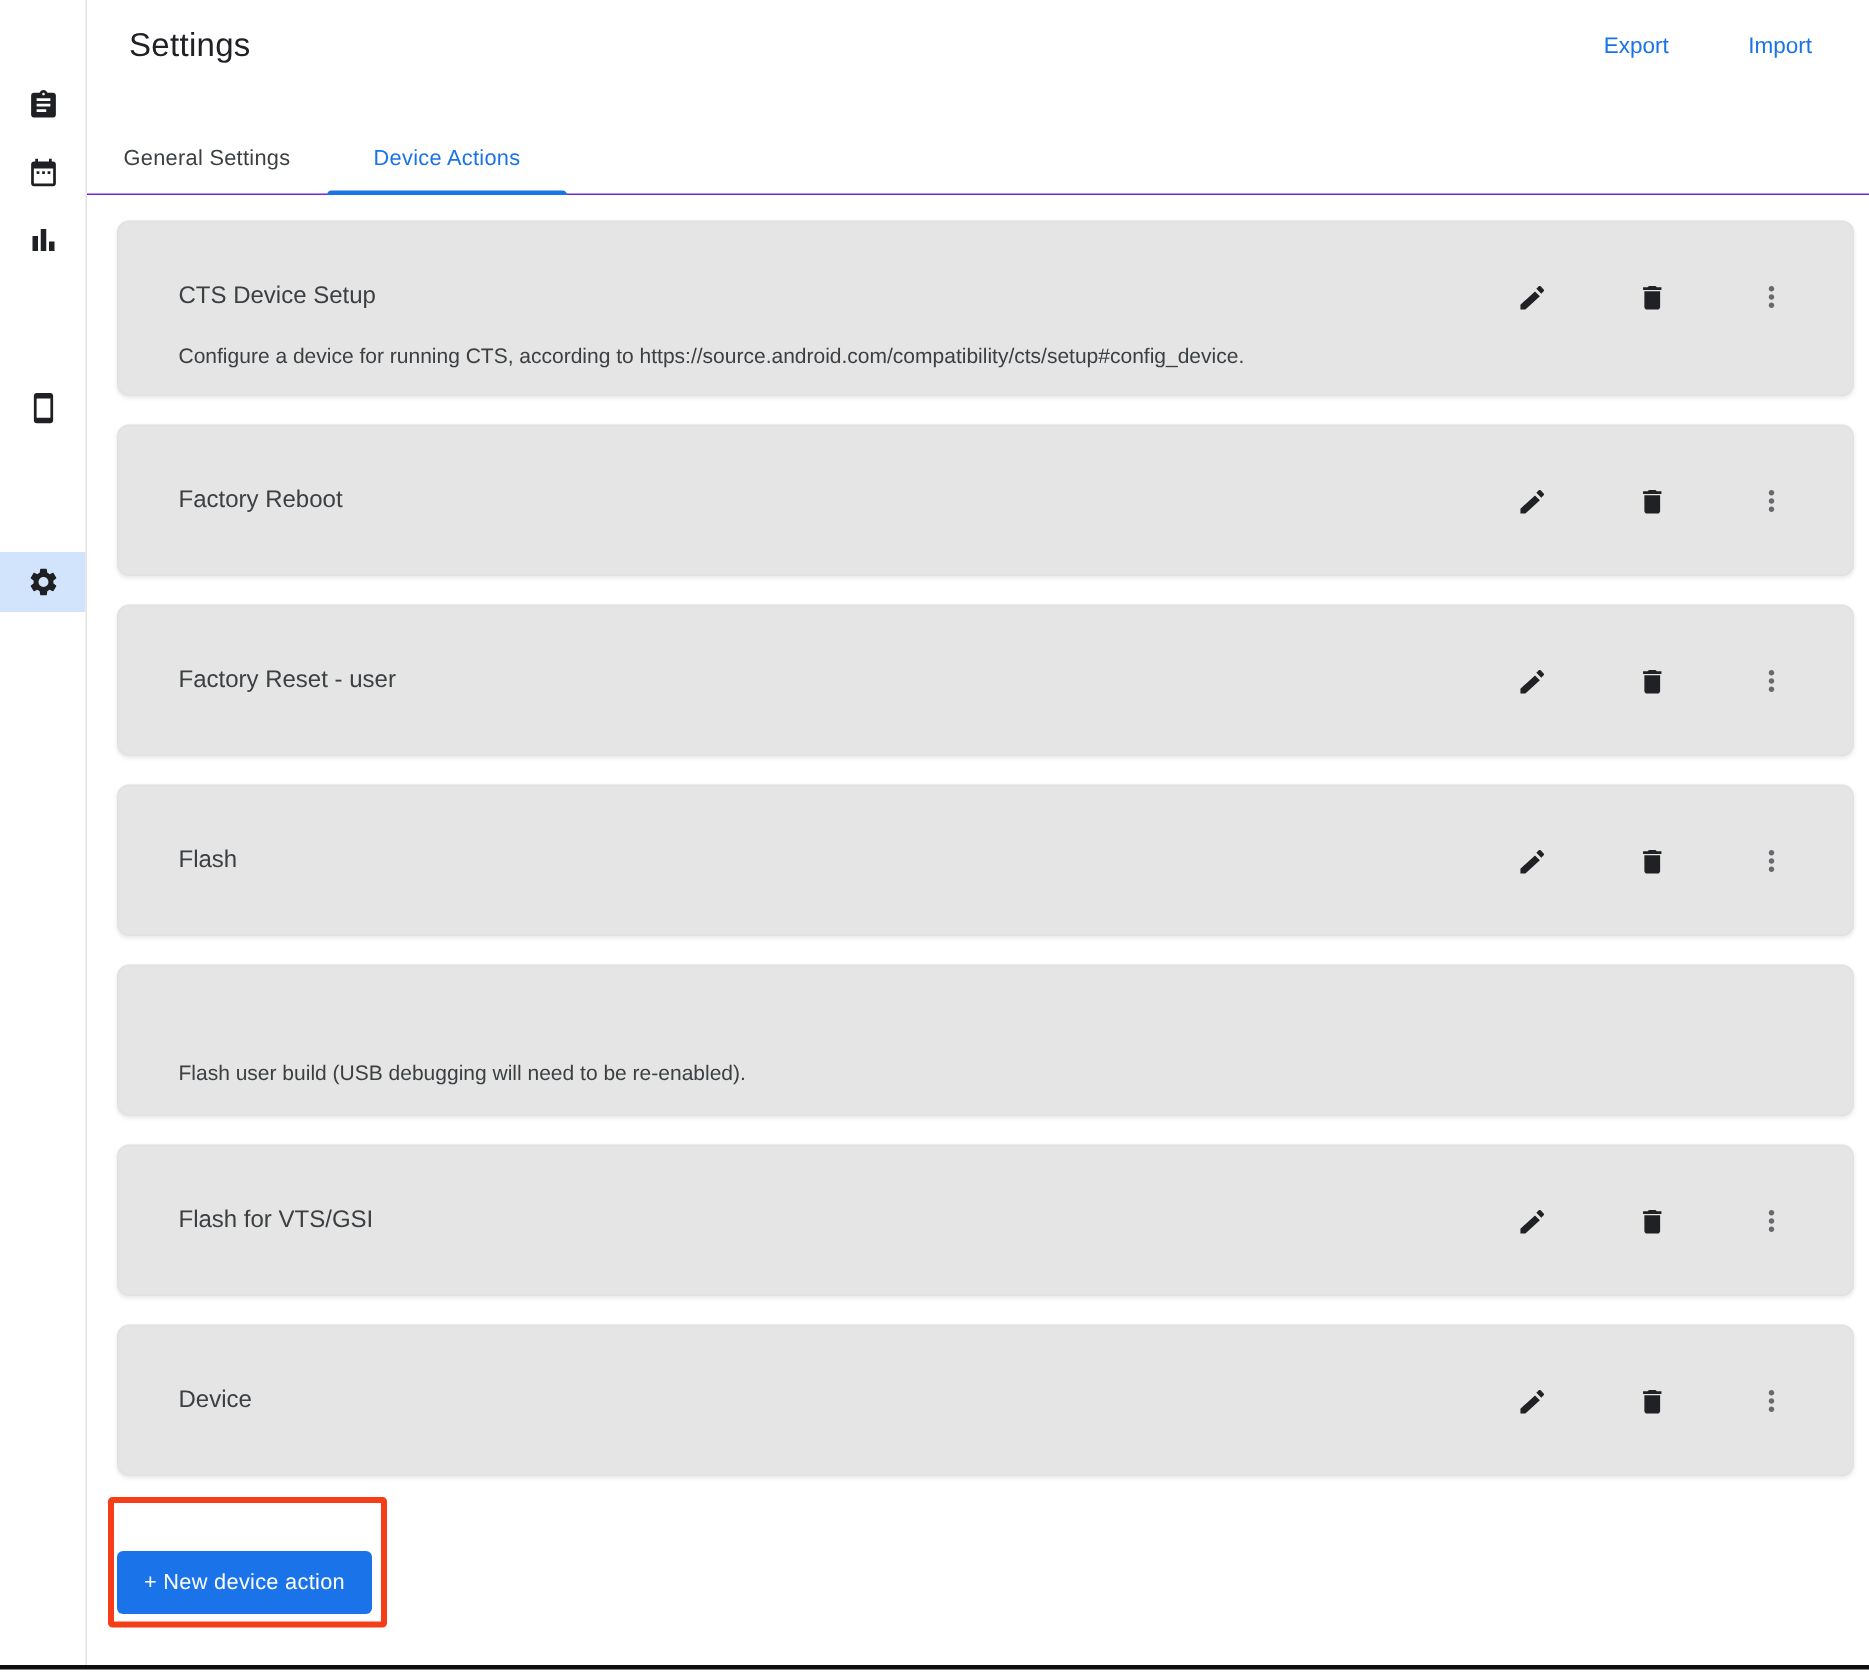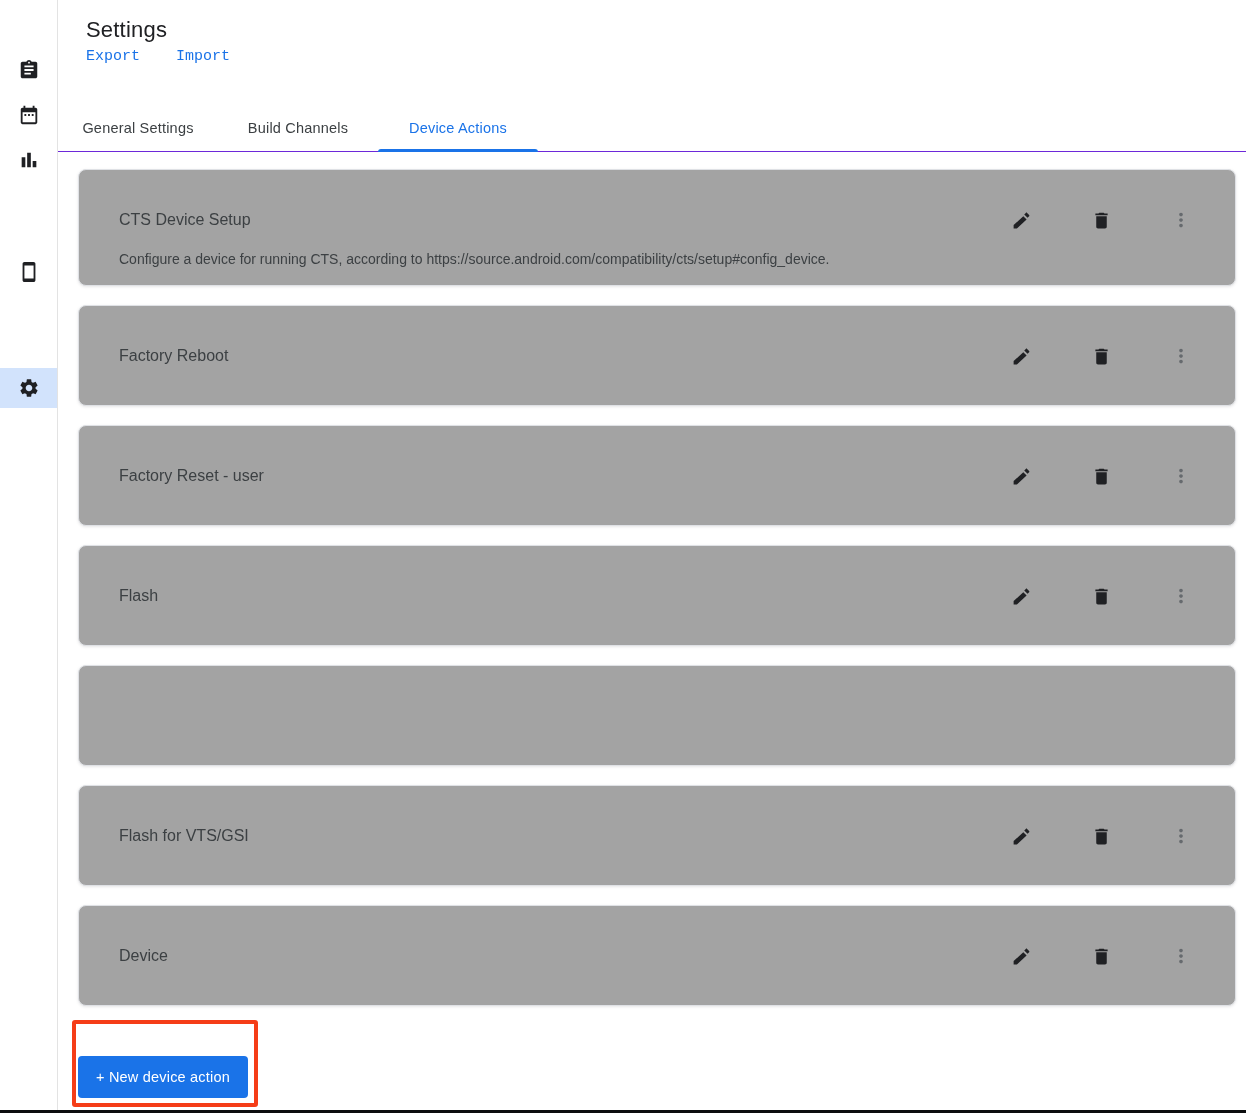--- a/index.html
+++ b/index.html
@@ -27,24 +27,23 @@
   .side-item.selected { background:#d2e3fc; }
   .side-icon { display:flex; }
   .side-icon svg { width:22px; height:22px; fill:#1f2023; }
 
   
   .content { position:absolute; left:58px; top:0; right:0; bottom:0; }
 
   .page-header {
     display:flex; justify-content:space-between; align-items:flex-start;
     padding:17px 38px 0 28px;
-    flex-direction:column;
   }
   .page-title { font-size:22px; font-weight:400; color:#202124; letter-spacing:.2px; }
-  .header-links { display:flex; gap:36px; margin-top:5px;font-family:Liberation Mono, monospace; }
+  .header-links { display:flex; gap:53px; margin-top:5px; }
   .header-link { color:#1a73e8; font-size:15px; cursor:pointer; text-decoration:none; }
 
   .tabs {
     display:flex; margin-top:39px; height:48px;
     border-bottom:1px solid #6d28d9;
   }
   .tab {
     width:160px; height:48px;
     display:flex; align-items:center; justify-content:center;
     font-size:14.5px; font-weight:500; color:#3c4043;
@@ -53,21 +52,21 @@
   .tab.active { color:#1a73e8;text-align:right; }
   .tab.active::after {
     content:""; position:absolute; left:0; right:0; bottom:0;
     height:3px; background:#1a73e8; border-radius:3px 3px 0 0;
   }
 
   
   .cards { padding:17px 10px 0 20px; }
   .card {
     min-height:101px;
-    background:#a3a3a3;
+    background:#e5e5e5;
     border:1px solid #dfe1e5;
     border-radius:8px;
     box-shadow:0 1px 3px rgba(60,64,67,.13);
     padding:44px 40px 16px 40px;
     margin-bottom:19px;
   }
   .card-row {
     display:flex; align-items:center; justify-content:space-between;
     margin-top:-6px;
   }
@@ -148,21 +147,20 @@
   <div class="page-header">
     <h1 class="page-title">Settings</h1>
     <div class="header-links">
       <a class="header-link">Export</a>
       <a class="header-link">Import</a>
     </div>
   </div>
 
   <div class="tabs">
     <div class="tab">General Settings</div>
-    <div class="tab">Build Channels</div>
     <div class="tab active">Device Actions</div>
   </div>
 
   <div class="cards" id="cards">
   <div class="card">
     <div class="card-row">
       <div class="card-title">CTS Device Setup</div>
       <div class="card-icons">
         <span class="icon-btn">
           <svg viewBox="0 0 24 24">
@@ -249,20 +247,21 @@
           <svg viewBox="0 0 24 24">
                 <path d="M12 8c1.1 0 2-.9 2-2s-.9-2-2-2-2 .9-2 2 .9 2 2 2zm0 2c-1.1 0-2 .9-2 2s.9 2 2 2 2-.9 2-2-.9-2-2-2zm0 6c-1.1 0-2 .9-2 2s.9 2 2 2 2-.9 2-2-.9-2-2-2z"></path>
               </svg>
         </span>
       </div>
     </div>
 
   </div>
 
   <div class="card">
+    <div class="card-desc">Flash user build (USB debugging will need to be re-enabled).</div>
   </div>
 
   <div class="card">
     <div class="card-row">
       <div class="card-title">Flash for VTS/GSI</div>
       <div class="card-icons">
         <span class="icon-btn">
           <svg viewBox="0 0 24 24">
                 <path d="M3 17.25V21h3.75L17.81 10.94l-3.75-3.75L3 17.25zM20.71 7.04c.39-.39.39-1.02 0-1.41l-2.34-2.34c-.39-.39-1.02-.39-1.41 0l-1.83 1.83 3.75 3.75 1.83-1.83z"></path>
               </svg>

